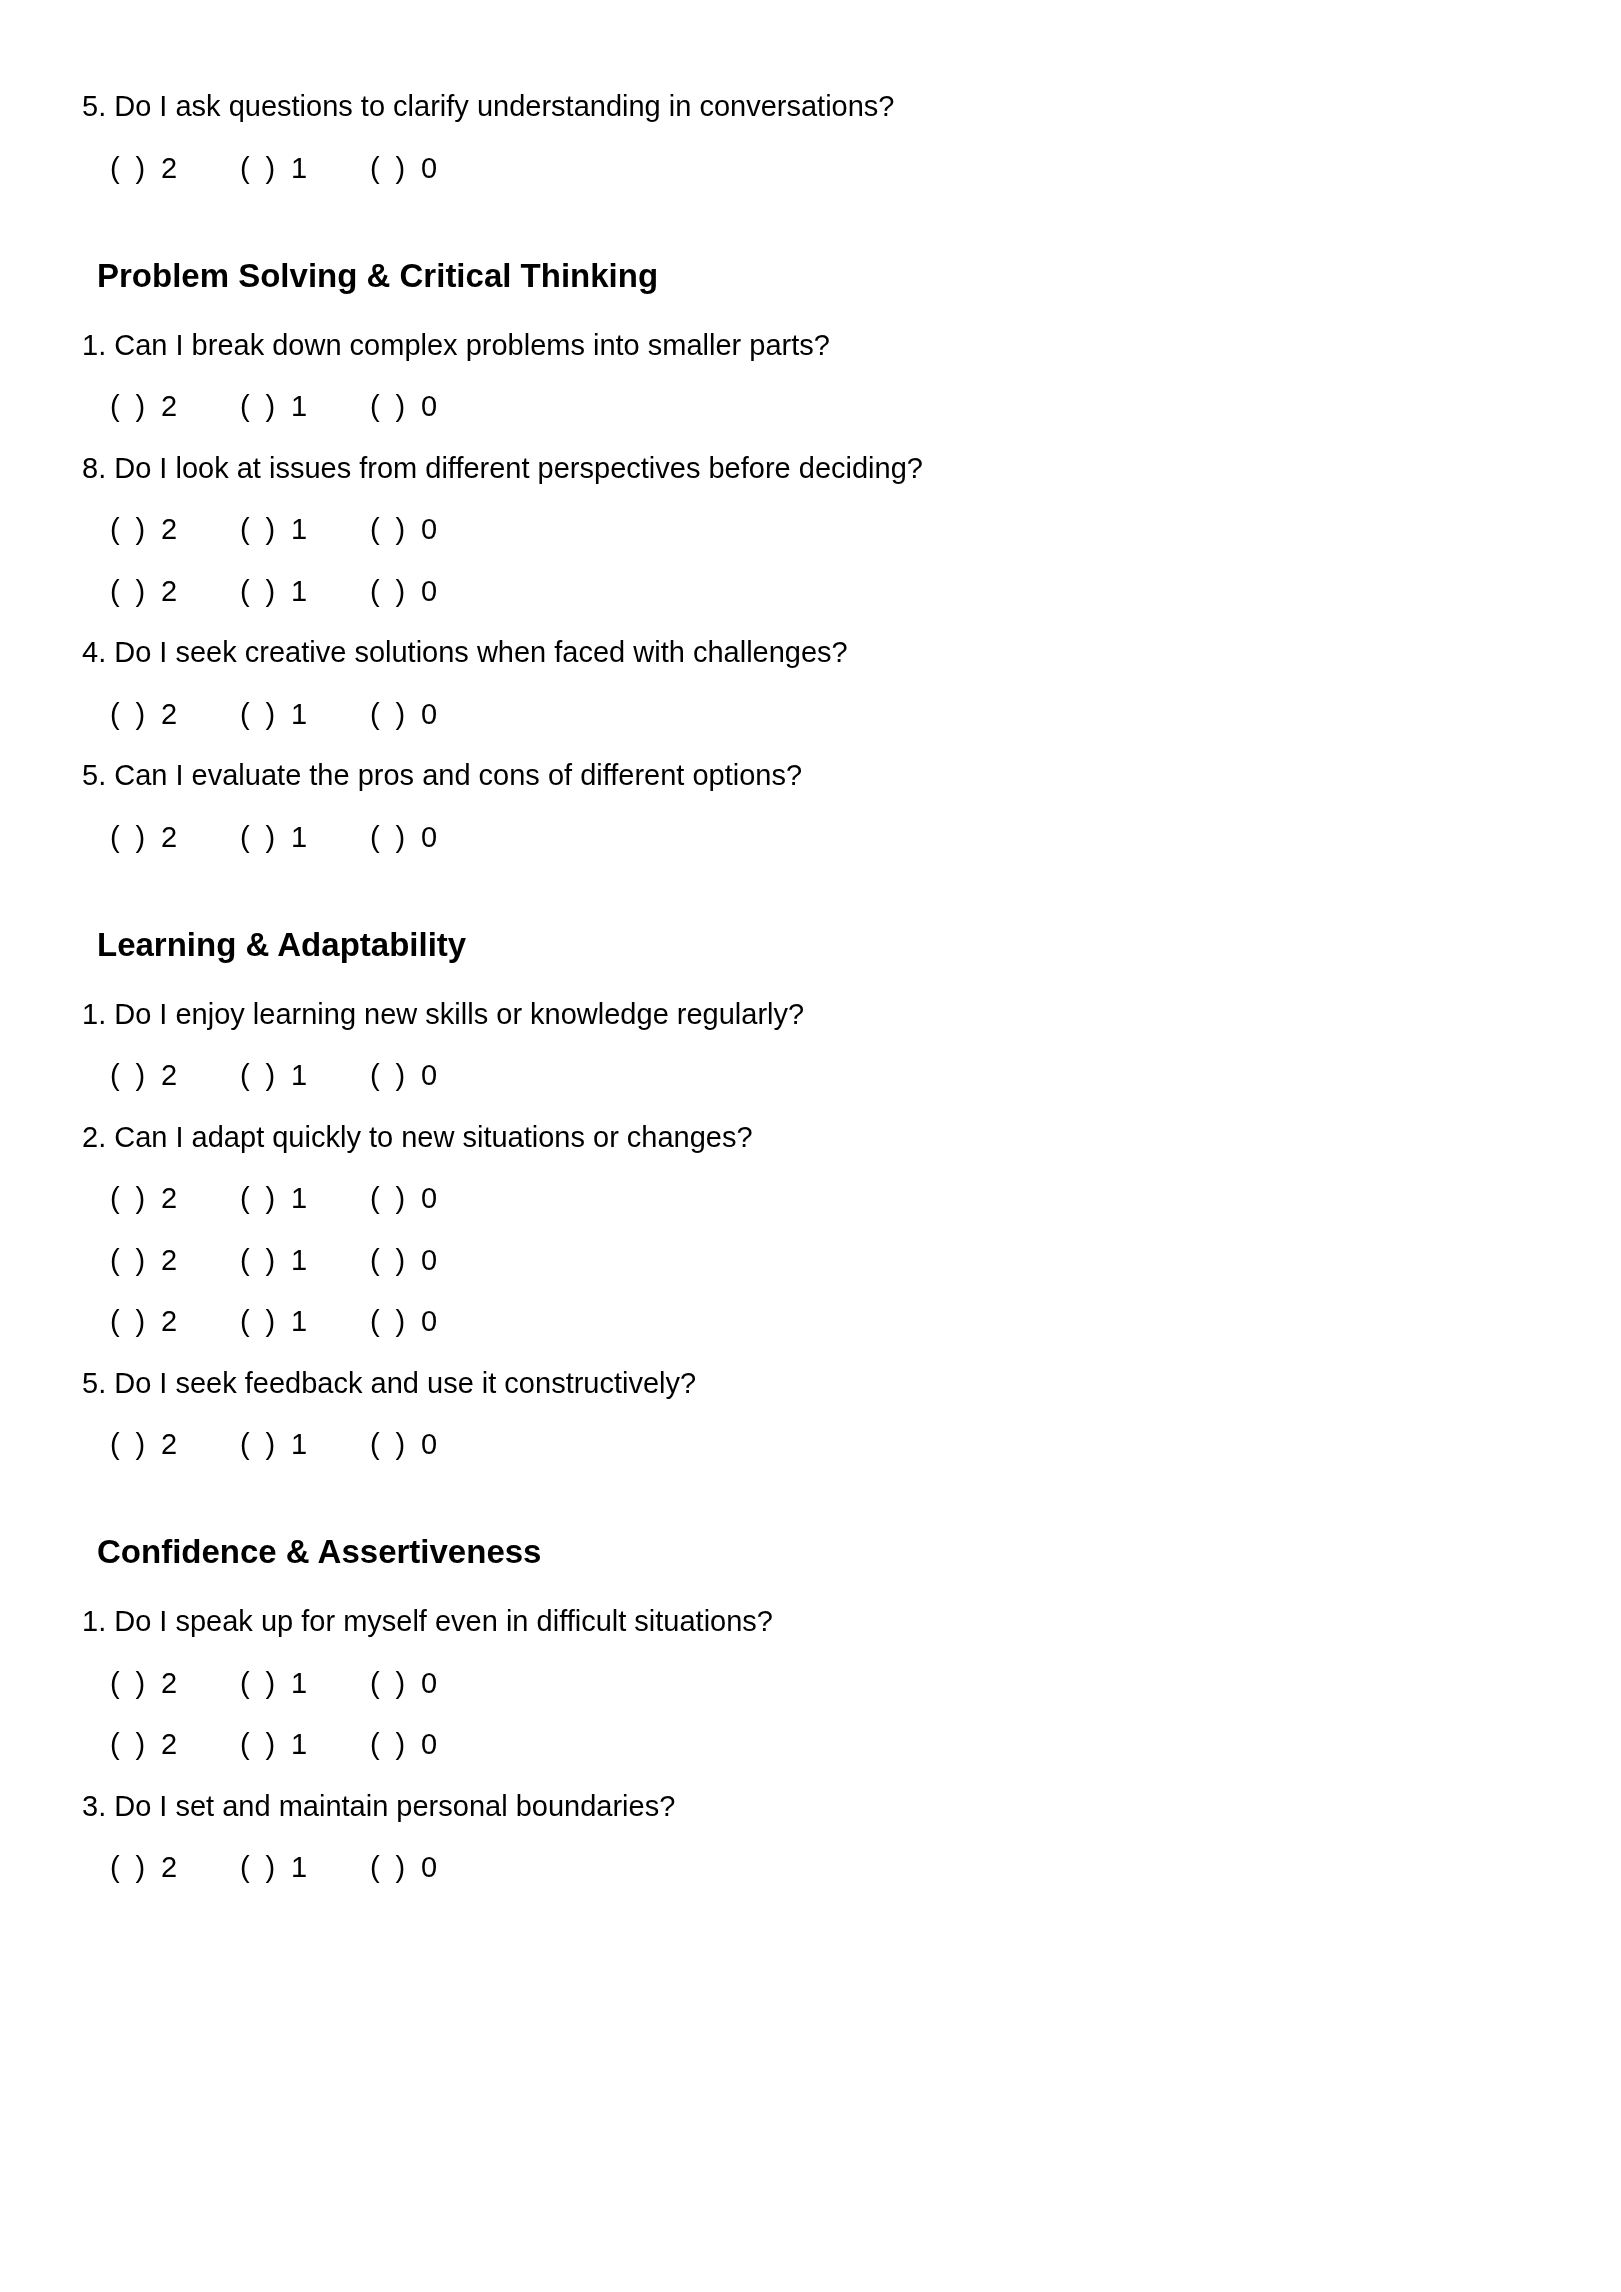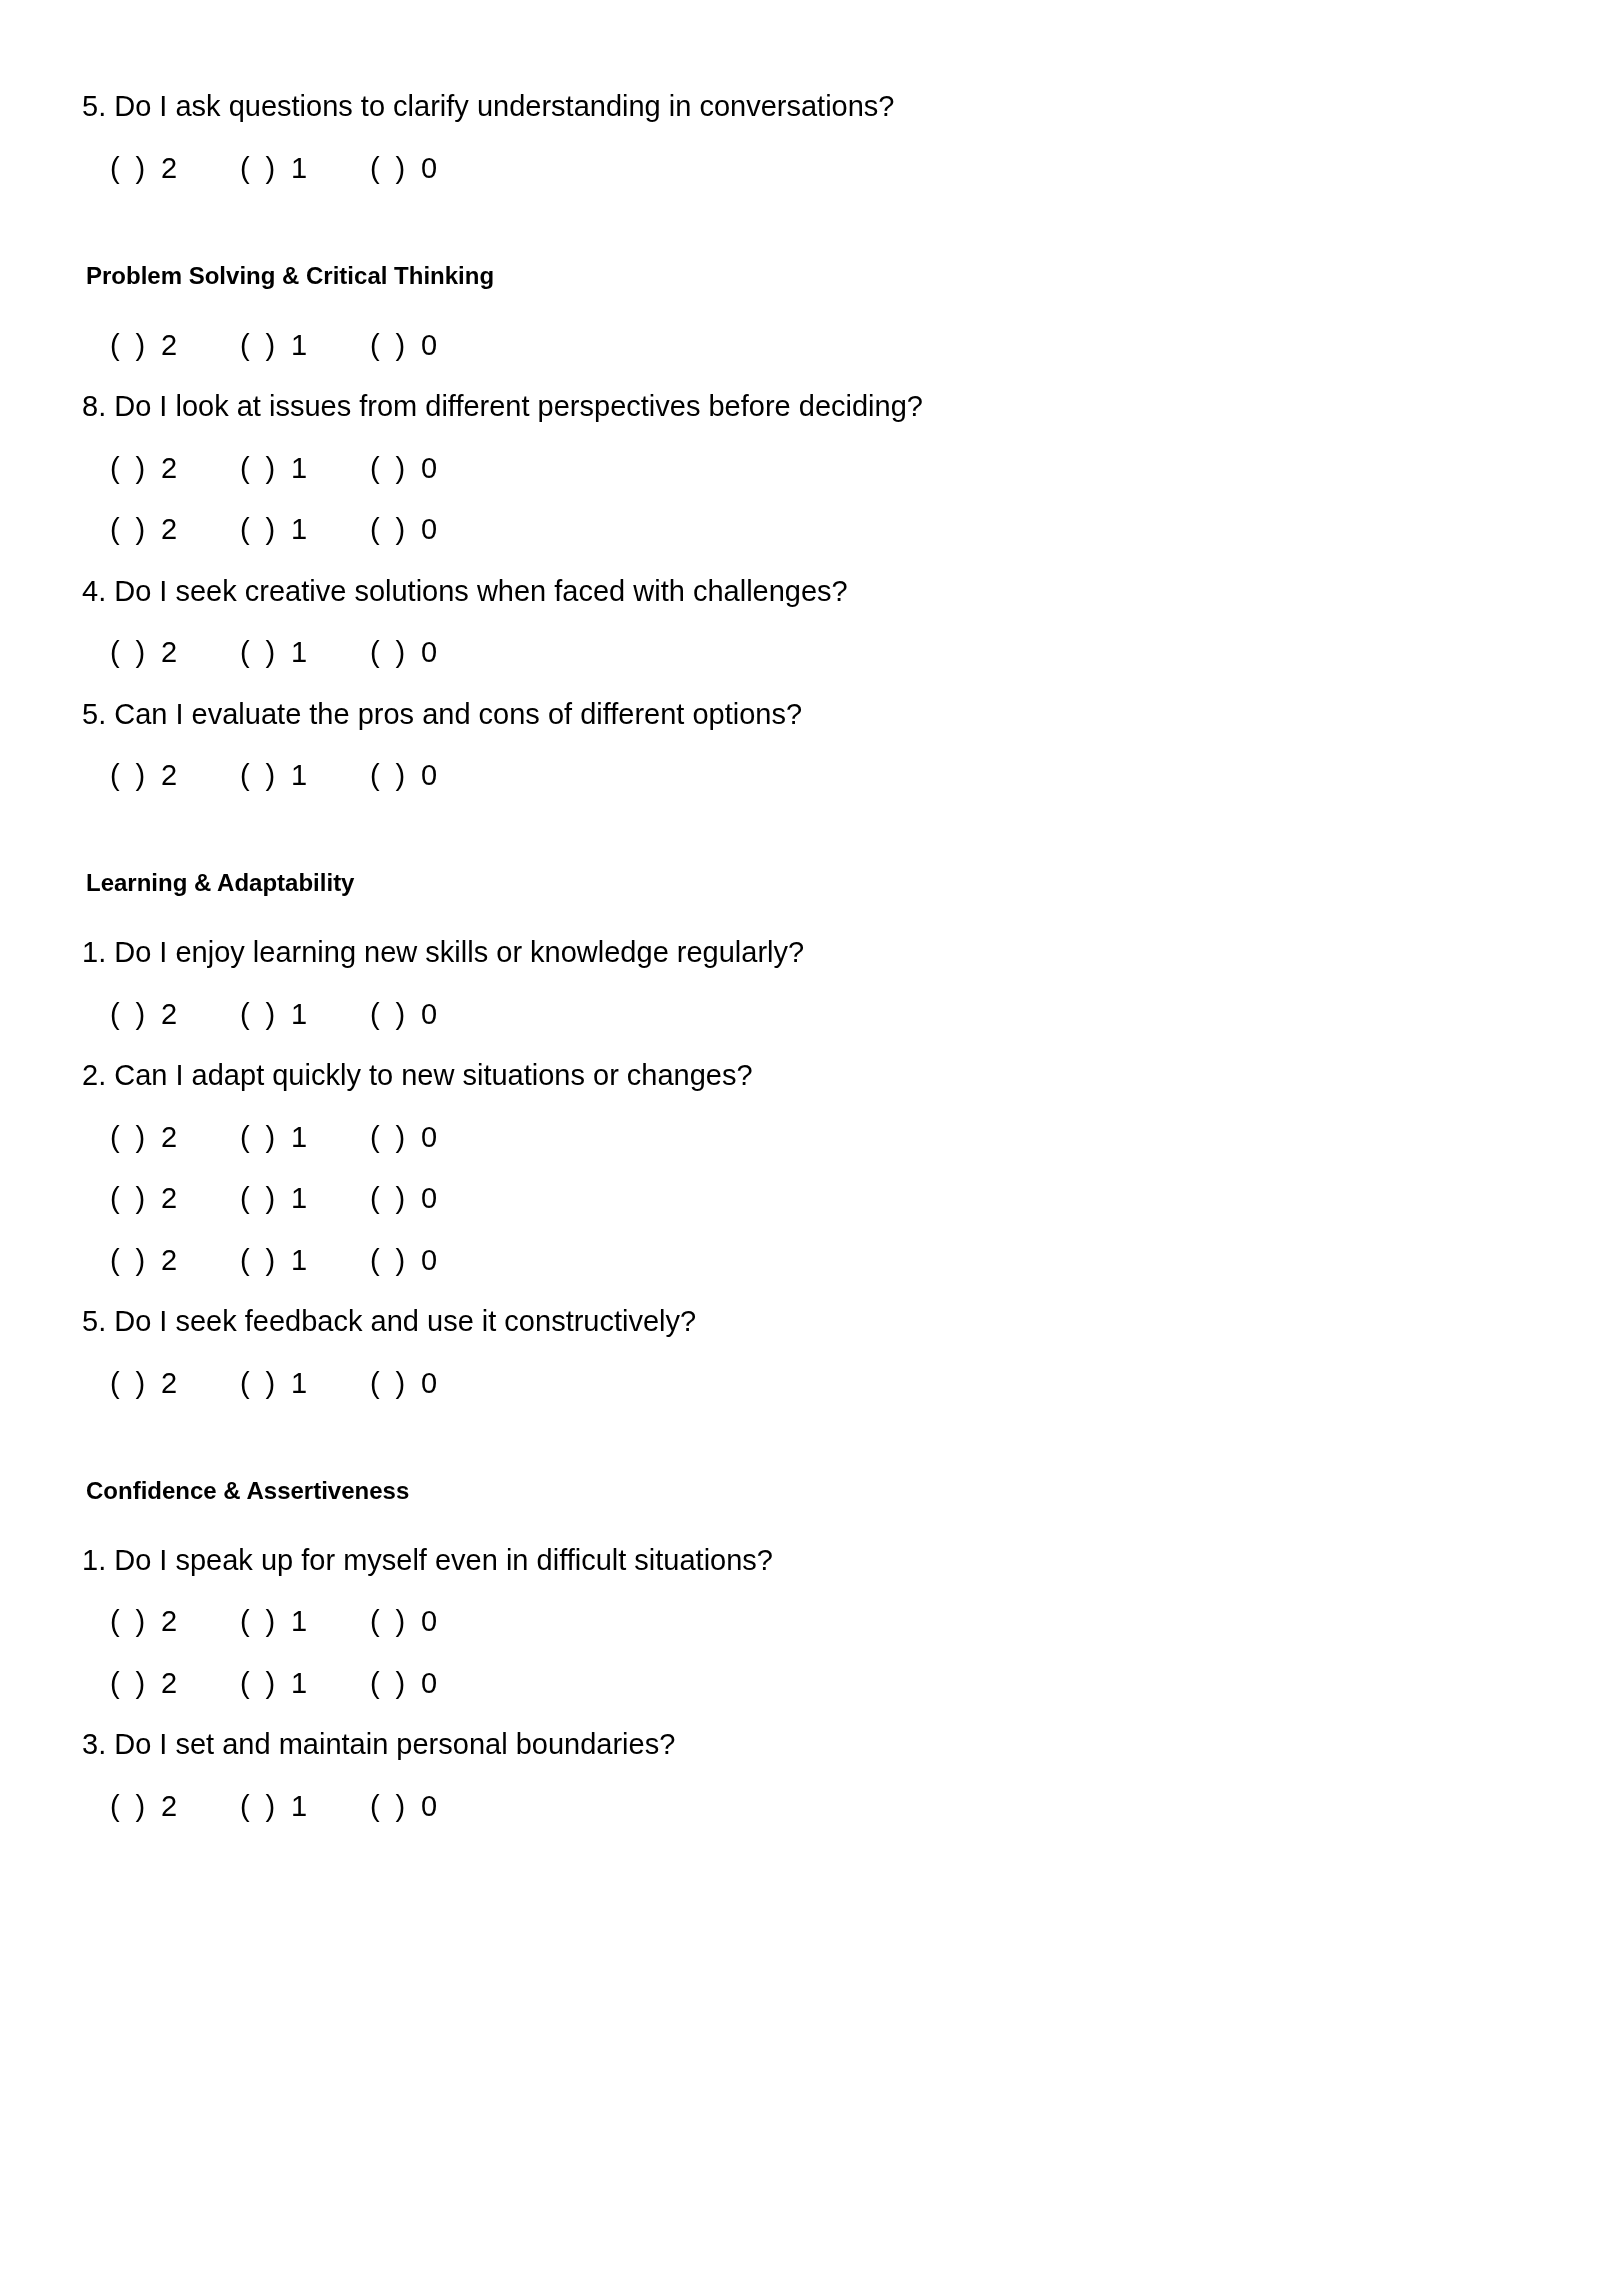--- a/index.html
+++ b/index.html
@@ -33,41 +33,42 @@
     line-height: 37px;
     margin: 0 0 24.5px 28px;
     word-spacing: 7.8px;
     white-space: nowrap;
   }
   .r .opt {
     display: inline-block;
     margin-right: 47px;
   }
   h2.section {
-    font-size: 24px;
+    font-size: 33px;
     line-height: 43px;
     font-weight: 700;
-    margin: 67px 0 30px 4px;
+    margin: 67px 0 30px 15px;
     white-space: nowrap;
   }
 </style>
 </head>
 <body>
 
 <div class="page">
 
   <p class="q">5. Do I ask questions to clarify understanding in conversations?</p>
   <p class="r">
     <span class="opt">( ) 2</span>
     <span class="opt">( ) 1</span>
     <span class="opt">( ) 0</span>
   </p>
 
   <h2 class="section">Problem Solving &amp; Critical Thinking</h2>
 
+  <p class="q">1. Can I break down complex problems into smaller parts?</p>
   <p class="r">
     <span class="opt">( ) 2</span>
     <span class="opt">( ) 1</span>
     <span class="opt">( ) 0</span>
   </p>
 
   <p class="q">8. Do I look at issues from different perspectives before deciding?</p>
   <p class="r">
     <span class="opt">( ) 2</span>
     <span class="opt">( ) 1</span>

